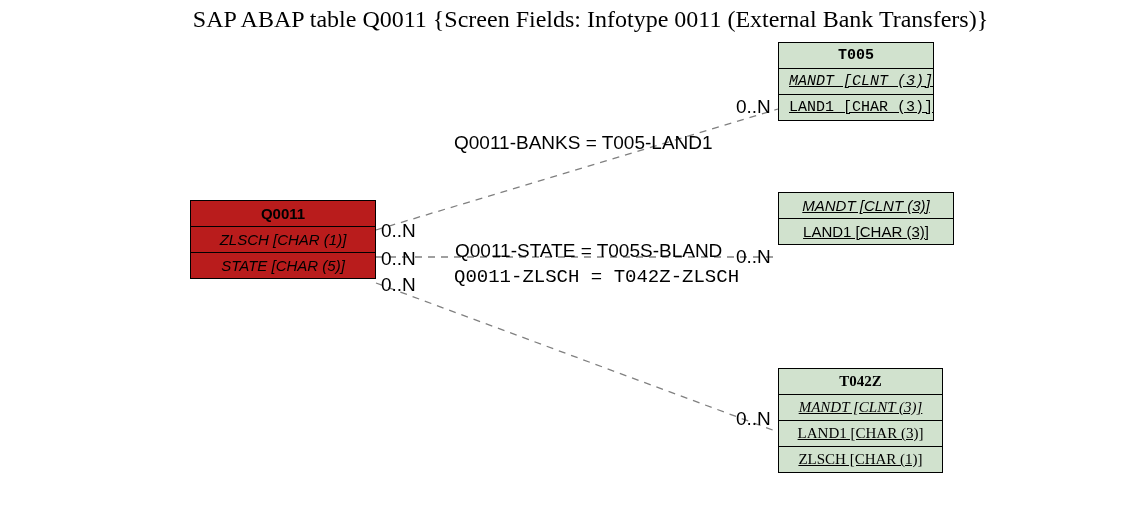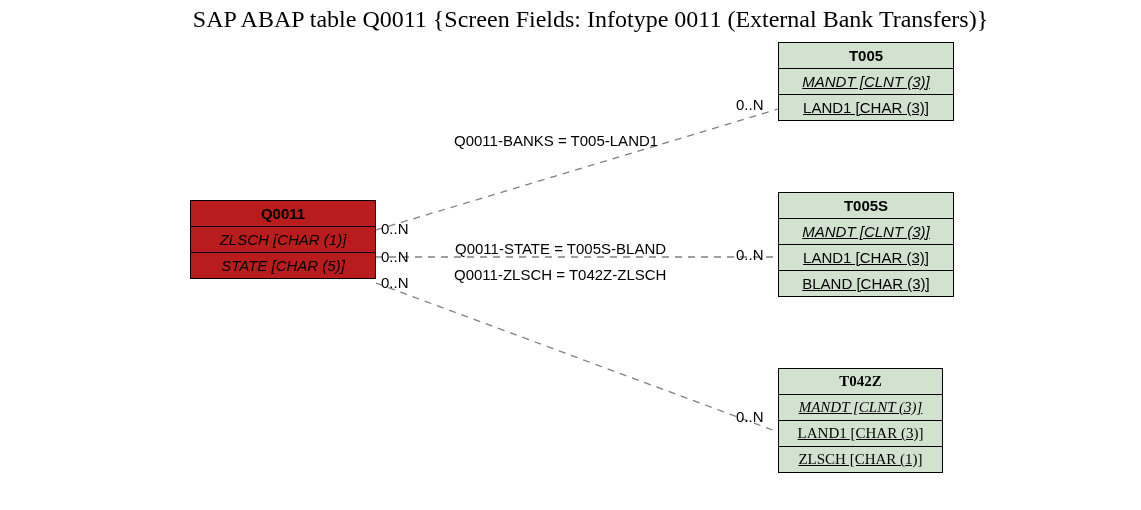--- a/index.html
+++ b/index.html
@@ -43,21 +43,21 @@
   }
   .entity .row:last-child {
     border-bottom: none;
   }
   .ital { font-style: italic; }
   .under { text-decoration: underline; }
   .orange { background: #b91c1c; }
   .green  { background: #d1e2ce; }
   .label {
     position: absolute;
-    font-size: 15px;
+    font-size: 19px;
     white-space: nowrap;
   }
   svg.lines {
     position: absolute;
     left: 0; top: 0;
     width: 1141px; height: 510px;
     pointer-events: none;
   }
 </style>
 </head>
@@ -70,42 +70,40 @@
 </svg>
 
 <div class="title">SAP ABAP table Q0011 {Screen Fields: Infotype 0011 (External Bank Transfers)}</div>
 
 <div class="entity orange" style="left:190px; top:200px; width:186px;">
   <div class="hdr">Q0011</div>
   <div class="row"><span class="ital">ZLSCH [CHAR (1)]</span></div>
   <div class="row"><span class="ital">STATE [CHAR (5)]</span></div>
 </div>
 
-<div class="entity green" style="left:778px; top:42px; width:176px;">
+<div class="entity green" style="left:778px; top:42px; width:156px;font-family:Liberation Mono, monospace;">
   <div class="hdr">T005</div>
   <div class="row"><span class="ital under">MANDT [CLNT (3)]</span></div>
   <div class="row"><span class="under">LAND1 [CHAR (3)]</span></div>
 </div>
 
 <div class="entity green" style="left:778px; top:192px; width:176px;">
-  <div class="hdr">T005S</div>
   <div class="row"><span class="ital under">MANDT [CLNT (3)]</span></div>
   <div class="row"><span class="under">LAND1 [CHAR (3)]</span></div>
-  <div class="row"><span class="under">BLAND [CHAR (3)]</span></div>
 </div>
 
 <div class="entity green" style="left:778px; top:368px; width:165px;font-family:Liberation Serif, serif;">
   <div class="hdr">T042Z</div>
   <div class="row"><span class="ital under">MANDT [CLNT (3)]</span></div>
   <div class="row"><span class="under">LAND1 [CHAR (3)]</span></div>
   <div class="row"><span class="under">ZLSCH [CHAR (1)]</span></div>
 </div>
 
 <div class="label" style="left:454px; top:124px;margin-top:8px;">Q0011-BANKS = T005-LAND1</div>
 <div class="label" style="left:455px; top:240px;">Q0011-STATE = T005S-BLAND</div>
-<div class="label" style="left:454px; top:266px;">Q0011-ZLSCH = T042Z-ZLSCH</div>
+<div class="label" style="left:454px; top:266px;font-family:Liberation Mono, monospace;">Q0011-ZLSCH = T042Z-ZLSCH</div>
 
 <div class="label" style="left:381px; top:220px;">0..N</div>
 <div class="label" style="left:736px; top:96px;">0..N</div>
 <div class="label" style="left:381px; top:248px;">0..N</div>
 <div class="label" style="left:736px; top:246px;">0..N</div>
 <div class="label" style="left:381px; top:274px;">0..N</div>
 <div class="label" style="left:736px; top:408px;">0..N</div>
 
 </body></html>

